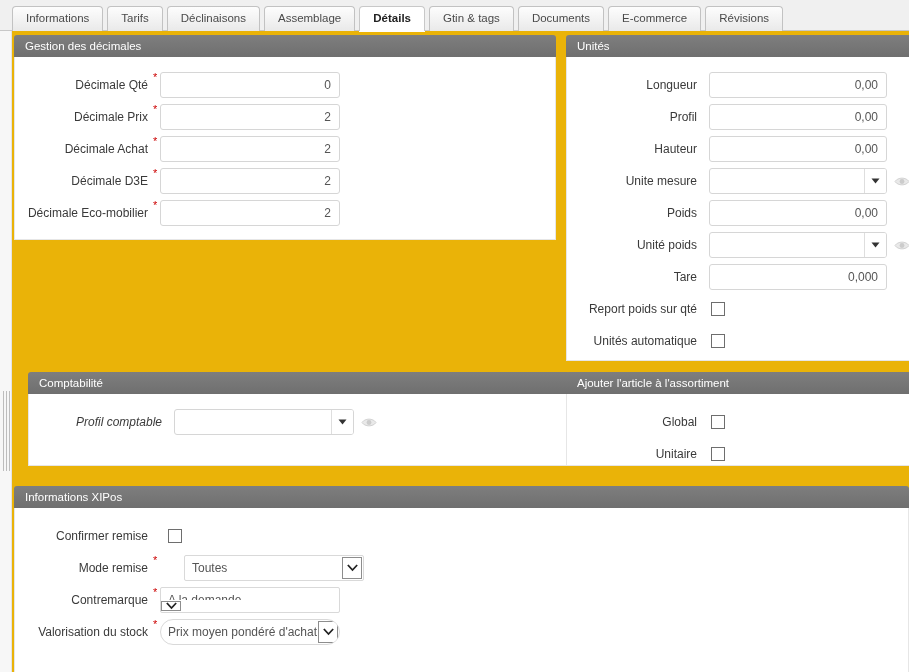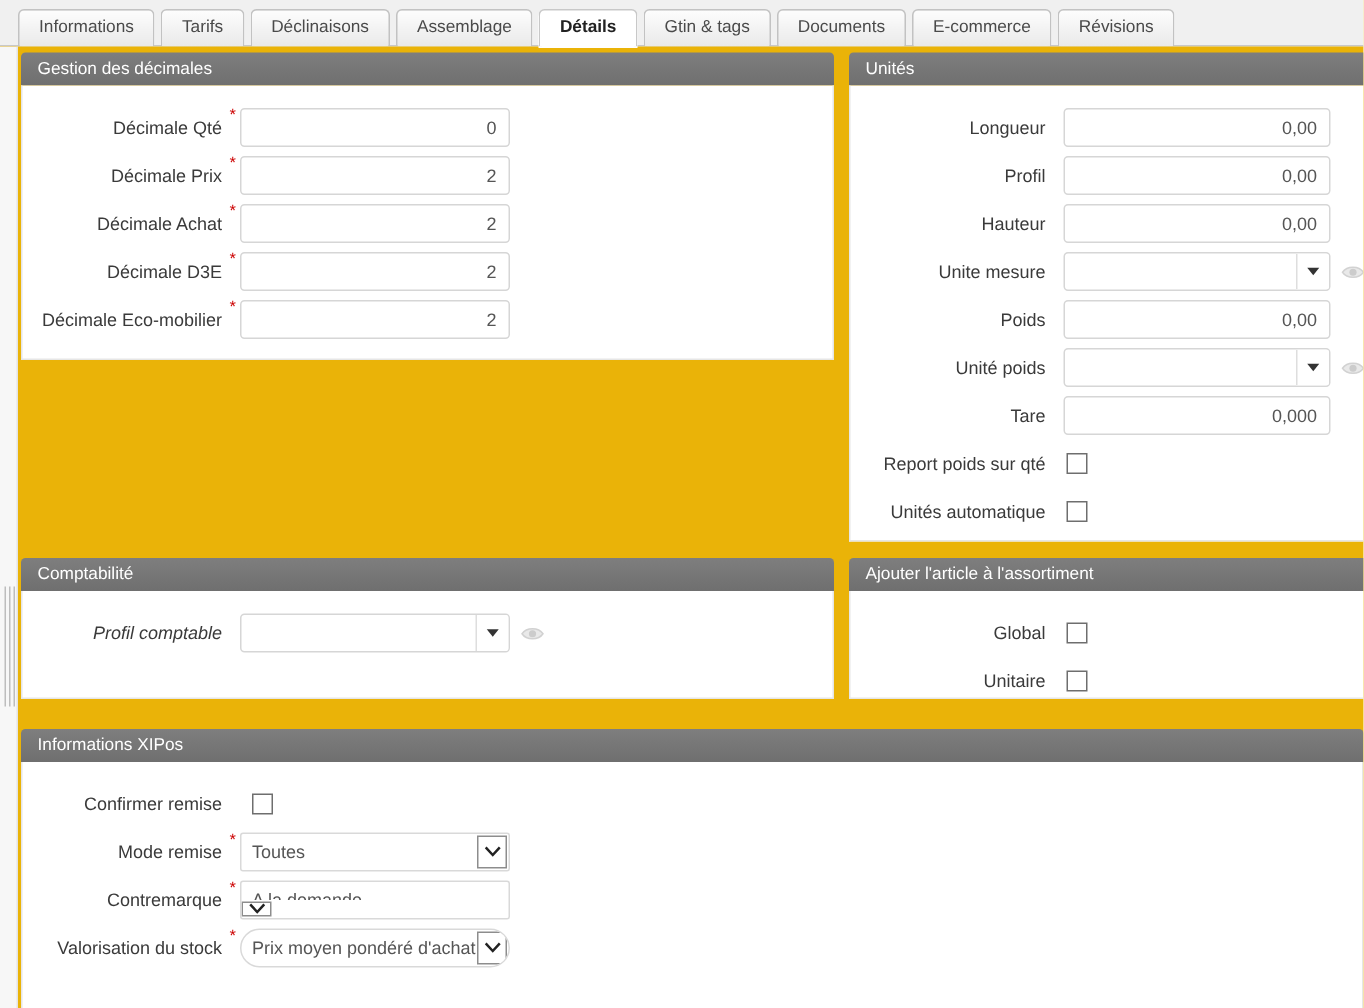--- a/index.html
+++ b/index.html
@@ -210,21 +210,21 @@
     cursor: pointer;
     display: inline-block;
   }
 
   
   #panel-decimales { left: 14px;  top: 4px;  width: 542px; }
   #panel-decimales .panel-body { height: 183px; }
   #panel-unites    { left: 566px; top: 4px;  width: 360px; }
   #panel-unites .panel-body { height: 304px; }
 
-  #panel-comptabilite { left: 14px;  top: 341px; width: 542px; }
+  #panel-comptabilite { left: 28px;  top: 341px; width: 542px; }
   #panel-comptabilite .panel-body { height: 72px; }
   #panel-assortiment  { left: 566px; top: 341px; width: 360px; }
   #panel-assortiment .panel-body { height: 72px; }
 
   #panel-xipos { left: 14px; top: 455px; width: 895px; }
   #panel-xipos .panel-body { height: 170px; }
 
   
   #panel-decimales .lbl    { width: 130px; }
   #panel-unites .lbl       { width: 127px; }
@@ -415,21 +415,21 @@
     <div class="panel-head">Informations XIPos</div>
     <div class="panel-body">
         <div class="row">
           <div class="lbl">Confirmer remise</div>
           <div class="star blank">*</div>
           <span class="chk" style="margin-left: 8px;"></span>
         </div>
         <div class="row">
           <div class="lbl">Mode remise</div>
           <div class="star">*</div>
-          <div class="sel" style="width: 180px;">
+          <div class="sel" style="width: 180px; margin-left: 24px;">
             <div class="sval">Toutes</div>
             <div class="sbtn">
               <svg width="11" height="8" viewBox="0 0 11 8">
                 <path d="M1.4 1.6 L5.5 6 L9.6 1.6" stroke="#222" stroke-width="1.7" fill="none" stroke-linecap="square"></path>
               </svg>
             </div>
           </div>
         </div>
         <div class="row">
           <div class="lbl">Contremarque</div>

